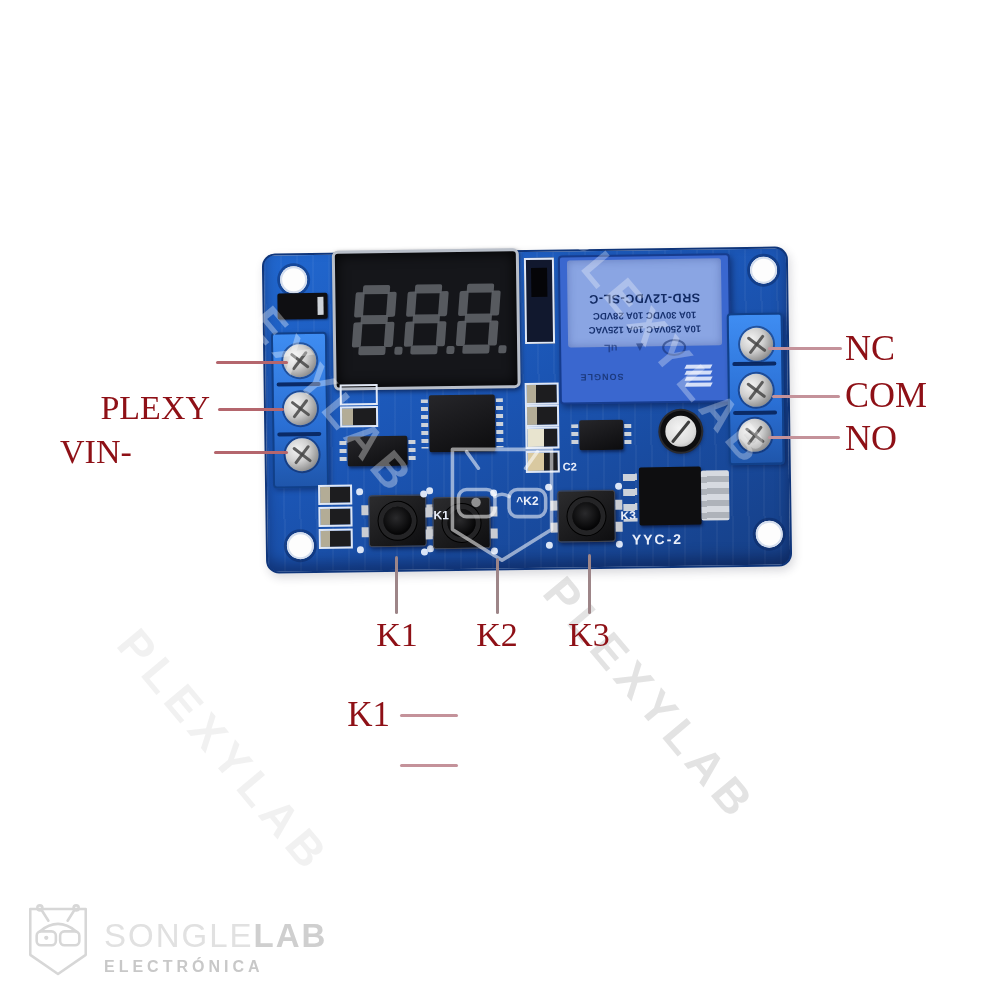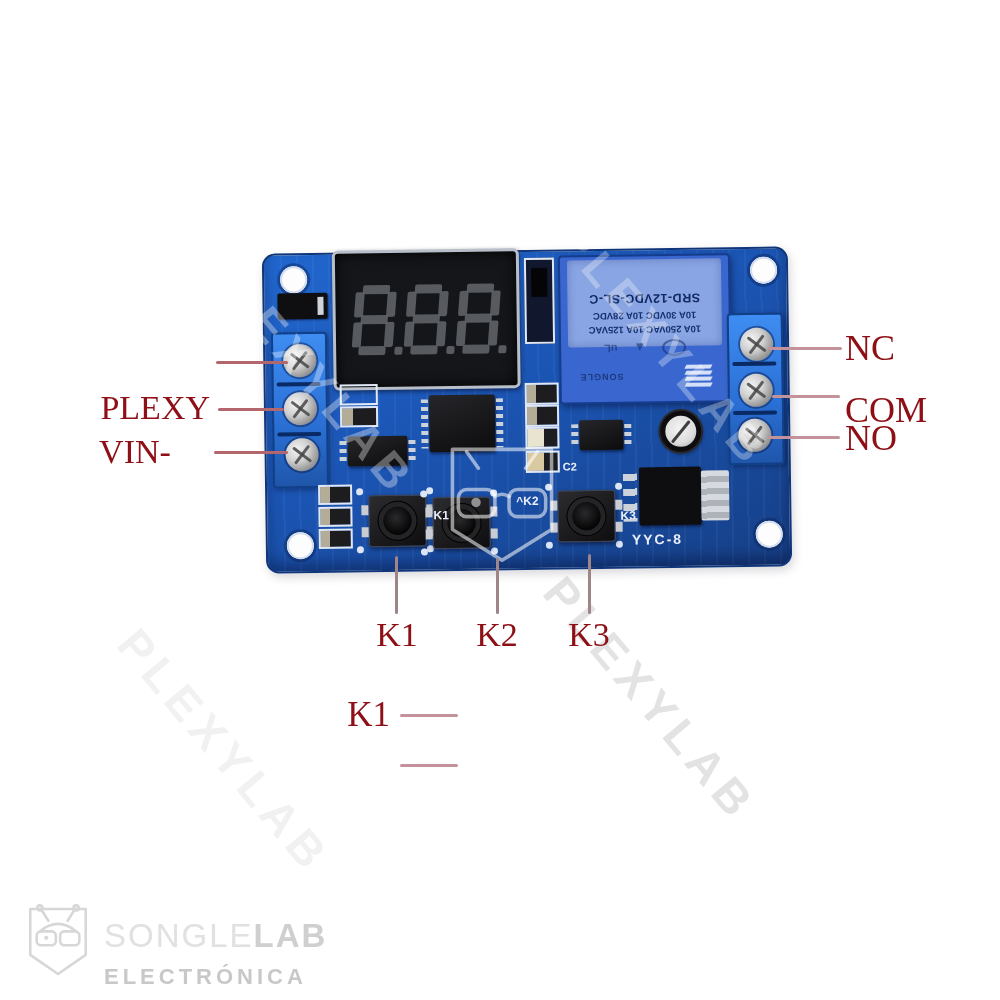--- a/index.html
+++ b/index.html
@@ -114,21 +114,21 @@
   .wm{position:absolute;font-family:"Liberation Sans",sans-serif;font-weight:bold;font-size:46px;
     letter-spacing:7px;transform-origin:0 0;white-space:nowrap;z-index:4;pointer-events:none;}
   #wm-glasses{z-index:4;pointer-events:none;}
 
   
   #logo{left:26px;top:903px;display:flex;align-items:flex-start;gap:14px;z-index:3;}
   .logo-text{font-family:"Liberation Sans",sans-serif;}
   .brand{font-size:33px;letter-spacing:2px;line-height:1;margin-top:16px;}
   .brand .lt{color:#e1e1e1;font-weight:400;}
   .brand .bd{color:#cfcfcf;font-weight:700;margin-top:36px;}
-  .subtitle{font-size:22px;font-weight:700;color:#c8c8c8;letter-spacing:4px;margin-top:12px;}
+  .subtitle{font-size:16px;font-weight:700;color:#c8c8c8;letter-spacing:4px;margin-top:6px;}
 
   .z6{z-index:6;}
 </style>
 </head>
 <body>
 
 <div id="stage">
 
   <div id="board" class="abs">
     <div class="hole" style="left:16px;top:11px;"></div>
@@ -215,21 +215,21 @@
     <div class="btn" style="left:165px;top:244px;">
         <div class="cap"></div>
       </div>
     <div class="btn-dots" style="left:278px;top:232px;"></div>
     <div class="btn" style="left:290px;top:239px;">
         <div class="cap"></div>
       </div>
     <span class="silk" style="left:166px;top:255px;">K1</span>
     <span class="silk" style="left:249px;top:242px;">^K2</span>
     <span class="silk" style="left:353px;top:258px;">K3</span>
-    <span class="silk" style="left:364px;top:281px;letter-spacing:2px;font-size:14px;">YYC-8</span>
+    <span class="silk" style="left:364px;top:281px;letter-spacing:2px;font-size:14px;">YYC-2</span>
     <span class="silk" style="left:296px;top:209px;font-size:11px;">C2</span>
 
     <div class="ic pins-lr" style="left:163px;top:142px;width:66px;height:57px;"></div>
     <div class="ic pins-lr" style="left:81px;top:182px;width:60px;height:30px;"></div>
     <div class="ic pins-lr" style="left:313px;top:169px;width:44px;height:30px;"></div>
     <div class="cap-el" style="left:394px;top:161px;"></div>
     <div class="to252-leads" style="left:356px;top:223px;height:48px;"></div>
     <div class="to252-body" style="left:372px;top:217px;width:62px;height:58px;"></div>
     <div class="to252-tab" style="left:434px;top:221px;width:28px;height:50px;"></div>
     <div class="diode" style="left:13px;top:38px;width:50px;height:26px;"></div>
@@ -256,27 +256,27 @@
       <path d="M8 2 H92 V70 L50 96 L8 70 Z"></path>
       <path d="M30 18 L20 4 M70 18 L80 4"></path>
       <rect x="13" y="36" width="31" height="23" rx="7"></rect>
       <rect x="56" y="36" width="31" height="23" rx="7"></rect>
       <path d="M44 42 Q50 38 56 42"></path>
       <circle cx="28" cy="47" r="4" fill="rgba(255,255,255,0.5)" stroke="none"></circle>
     </g>
   </svg>
 
   <div class="abs pin-label z6" style="left:60px;top:390px;width:150px;text-align:right;">PLEXY</div>
-  <div class="abs pin-label z6" style="left:60px;top:434px;width:150px;text-align:center;">VIN-</div>
+  <div class="abs pin-label z6" style="left:60px;top:434px;width:150px;text-align:left;">VIN-</div>
   <div class="hline z6" style="left:216px;top:361px;width:72px;"></div>
   <div class="hline z6" style="left:218px;top:408px;width:66px;"></div>
   <div class="hline z6" style="left:214px;top:451px;width:74px;"></div>
 
   <div class="abs pin-label big z6" style="left:845px;top:330px;">NC</div>
-  <div class="abs pin-label big z6" style="left:845px;top:377px;margin-top:15px;">COM</div>
+  <div class="abs pin-label big z6" style="left:845px;top:377px;">COM</div>
   <div class="abs pin-label big z6" style="left:845px;top:420px;">NO</div>
   <div class="hline light z6" style="left:768px;top:347px;width:74px;"></div>
   <div class="hline light z6" style="left:772px;top:395px;width:68px;"></div>
   <div class="hline light z6" style="left:768px;top:436px;width:72px;"></div>
 
   <div class="vline z6" style="left:395px;top:556px;height:58px;"></div>
   <div class="vline z6" style="left:496px;top:558px;height:56px;"></div>
   <div class="vline z6" style="left:588px;top:554px;height:60px;"></div>
   <div class="abs key-label z6" style="left:367px;top:616px;">K1</div>
   <div class="abs key-label z6" style="left:467px;top:616px;">K2</div>

